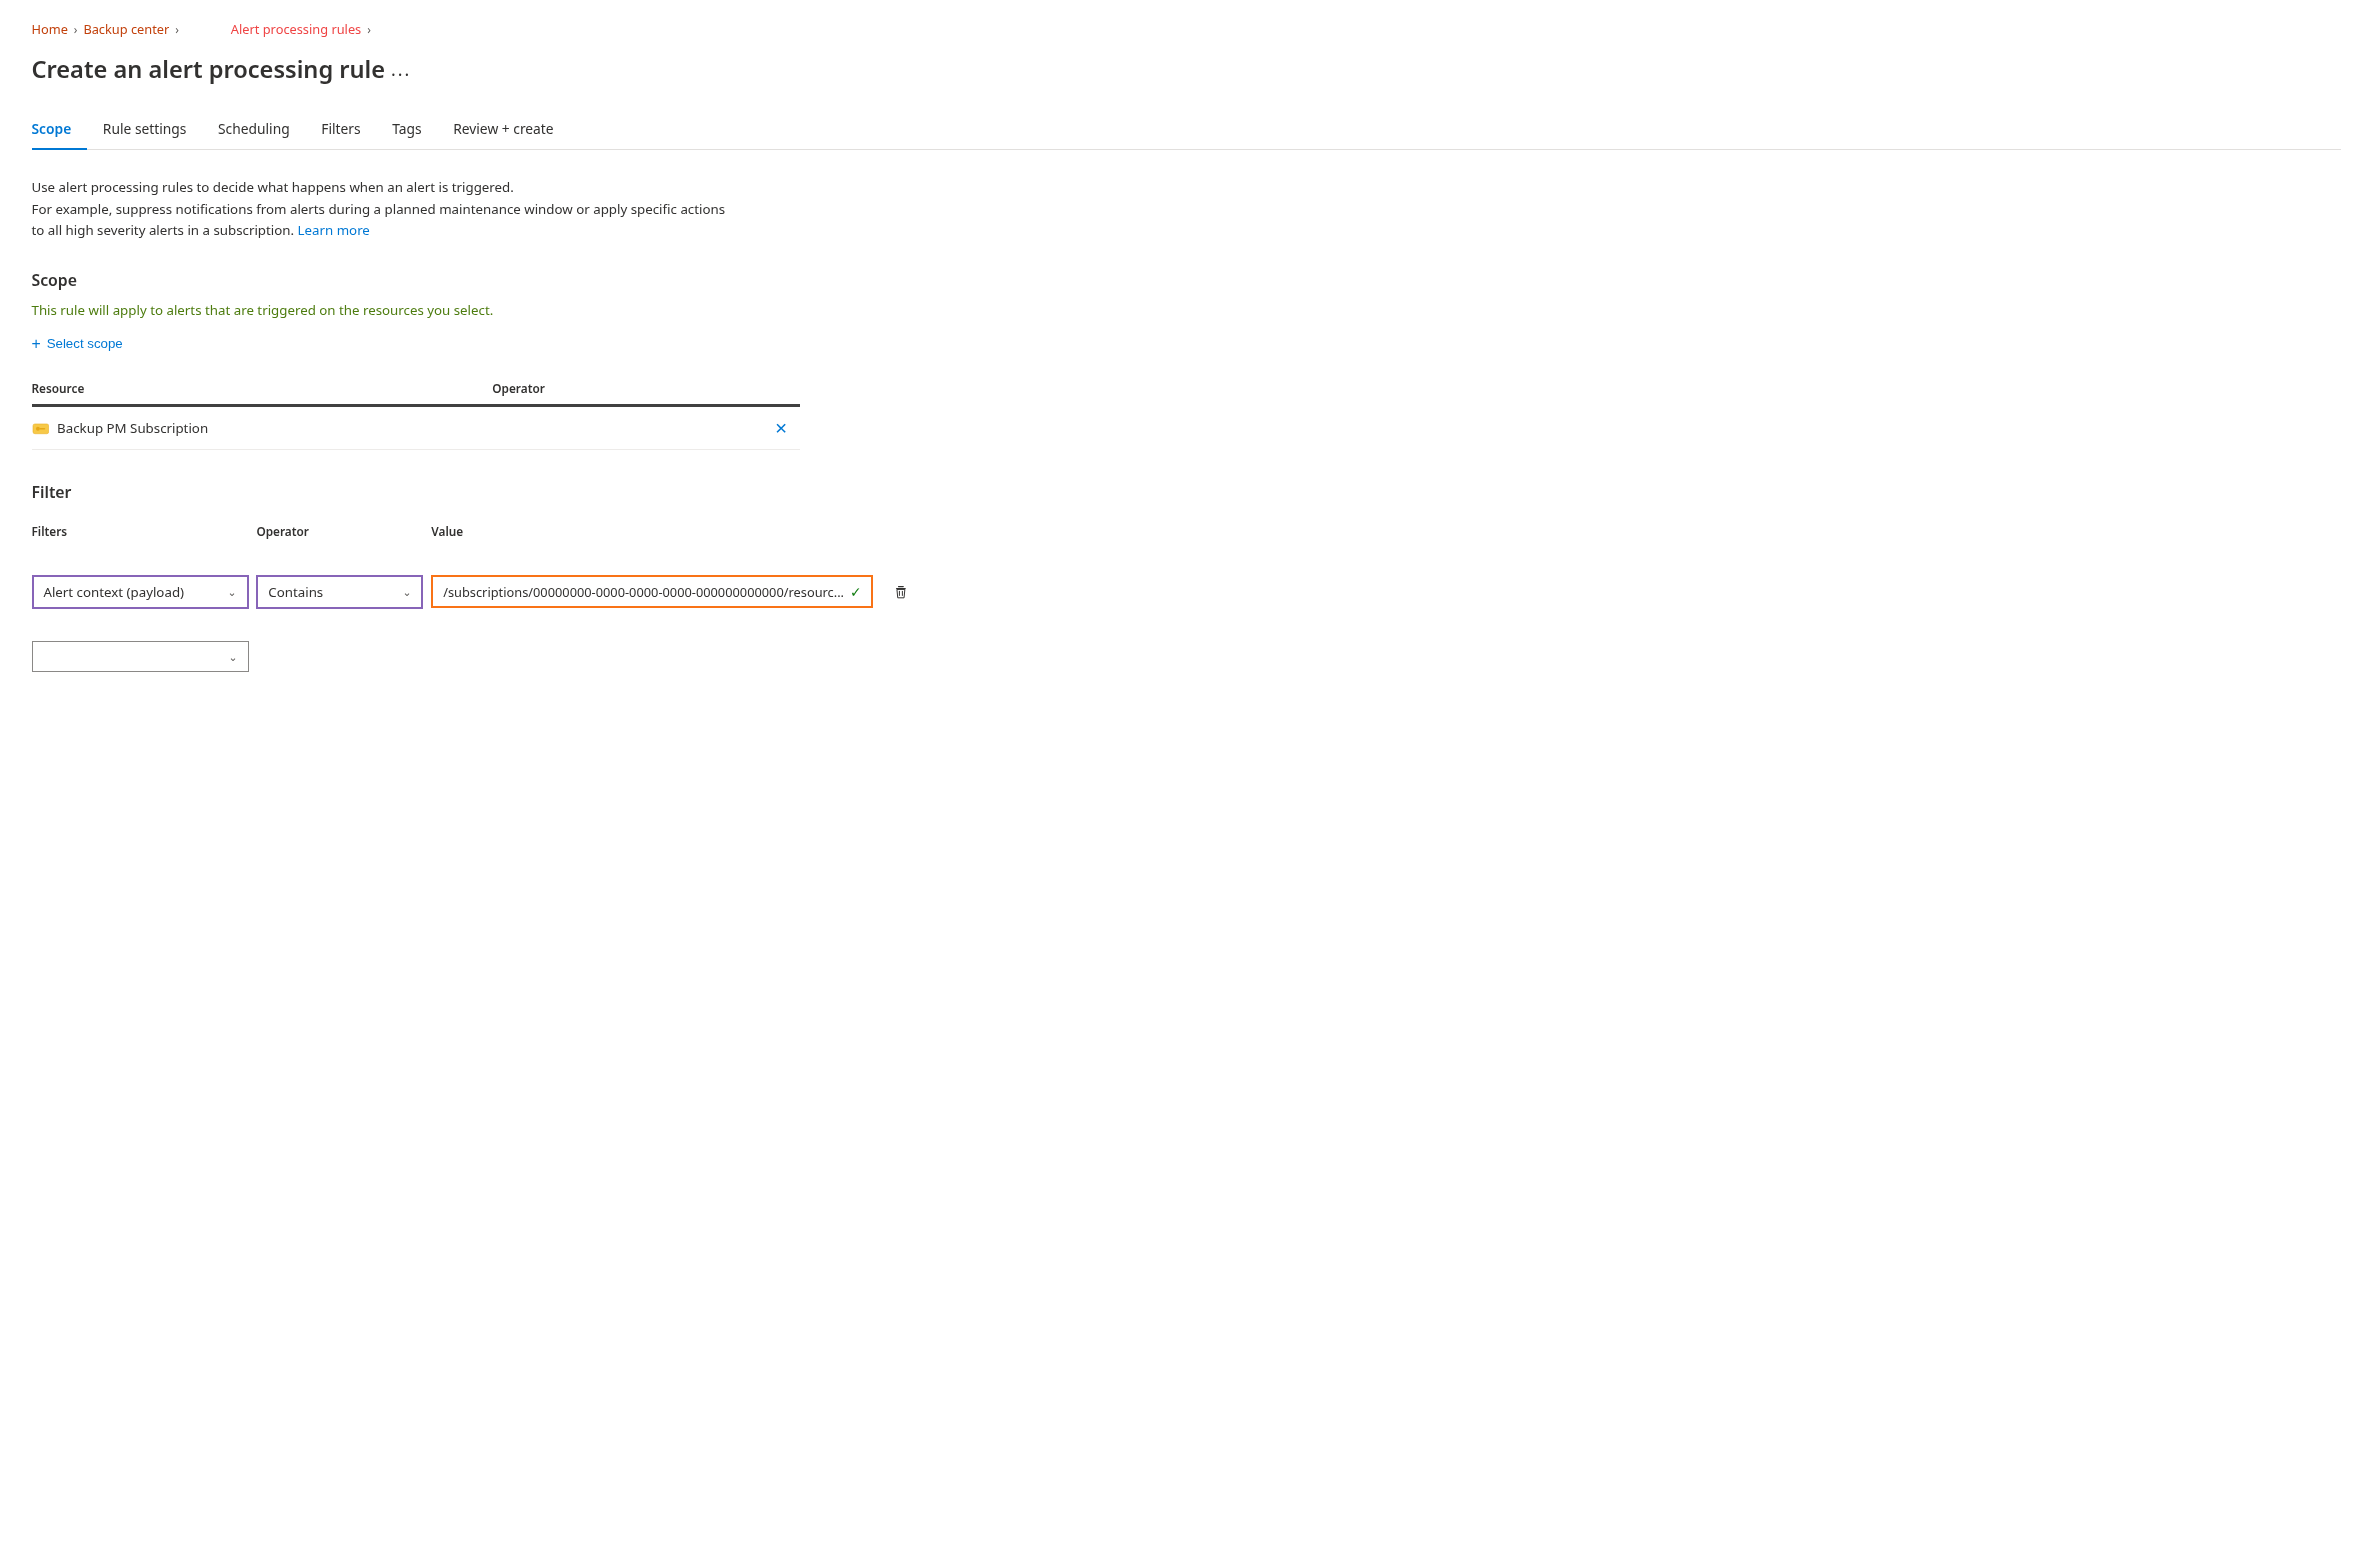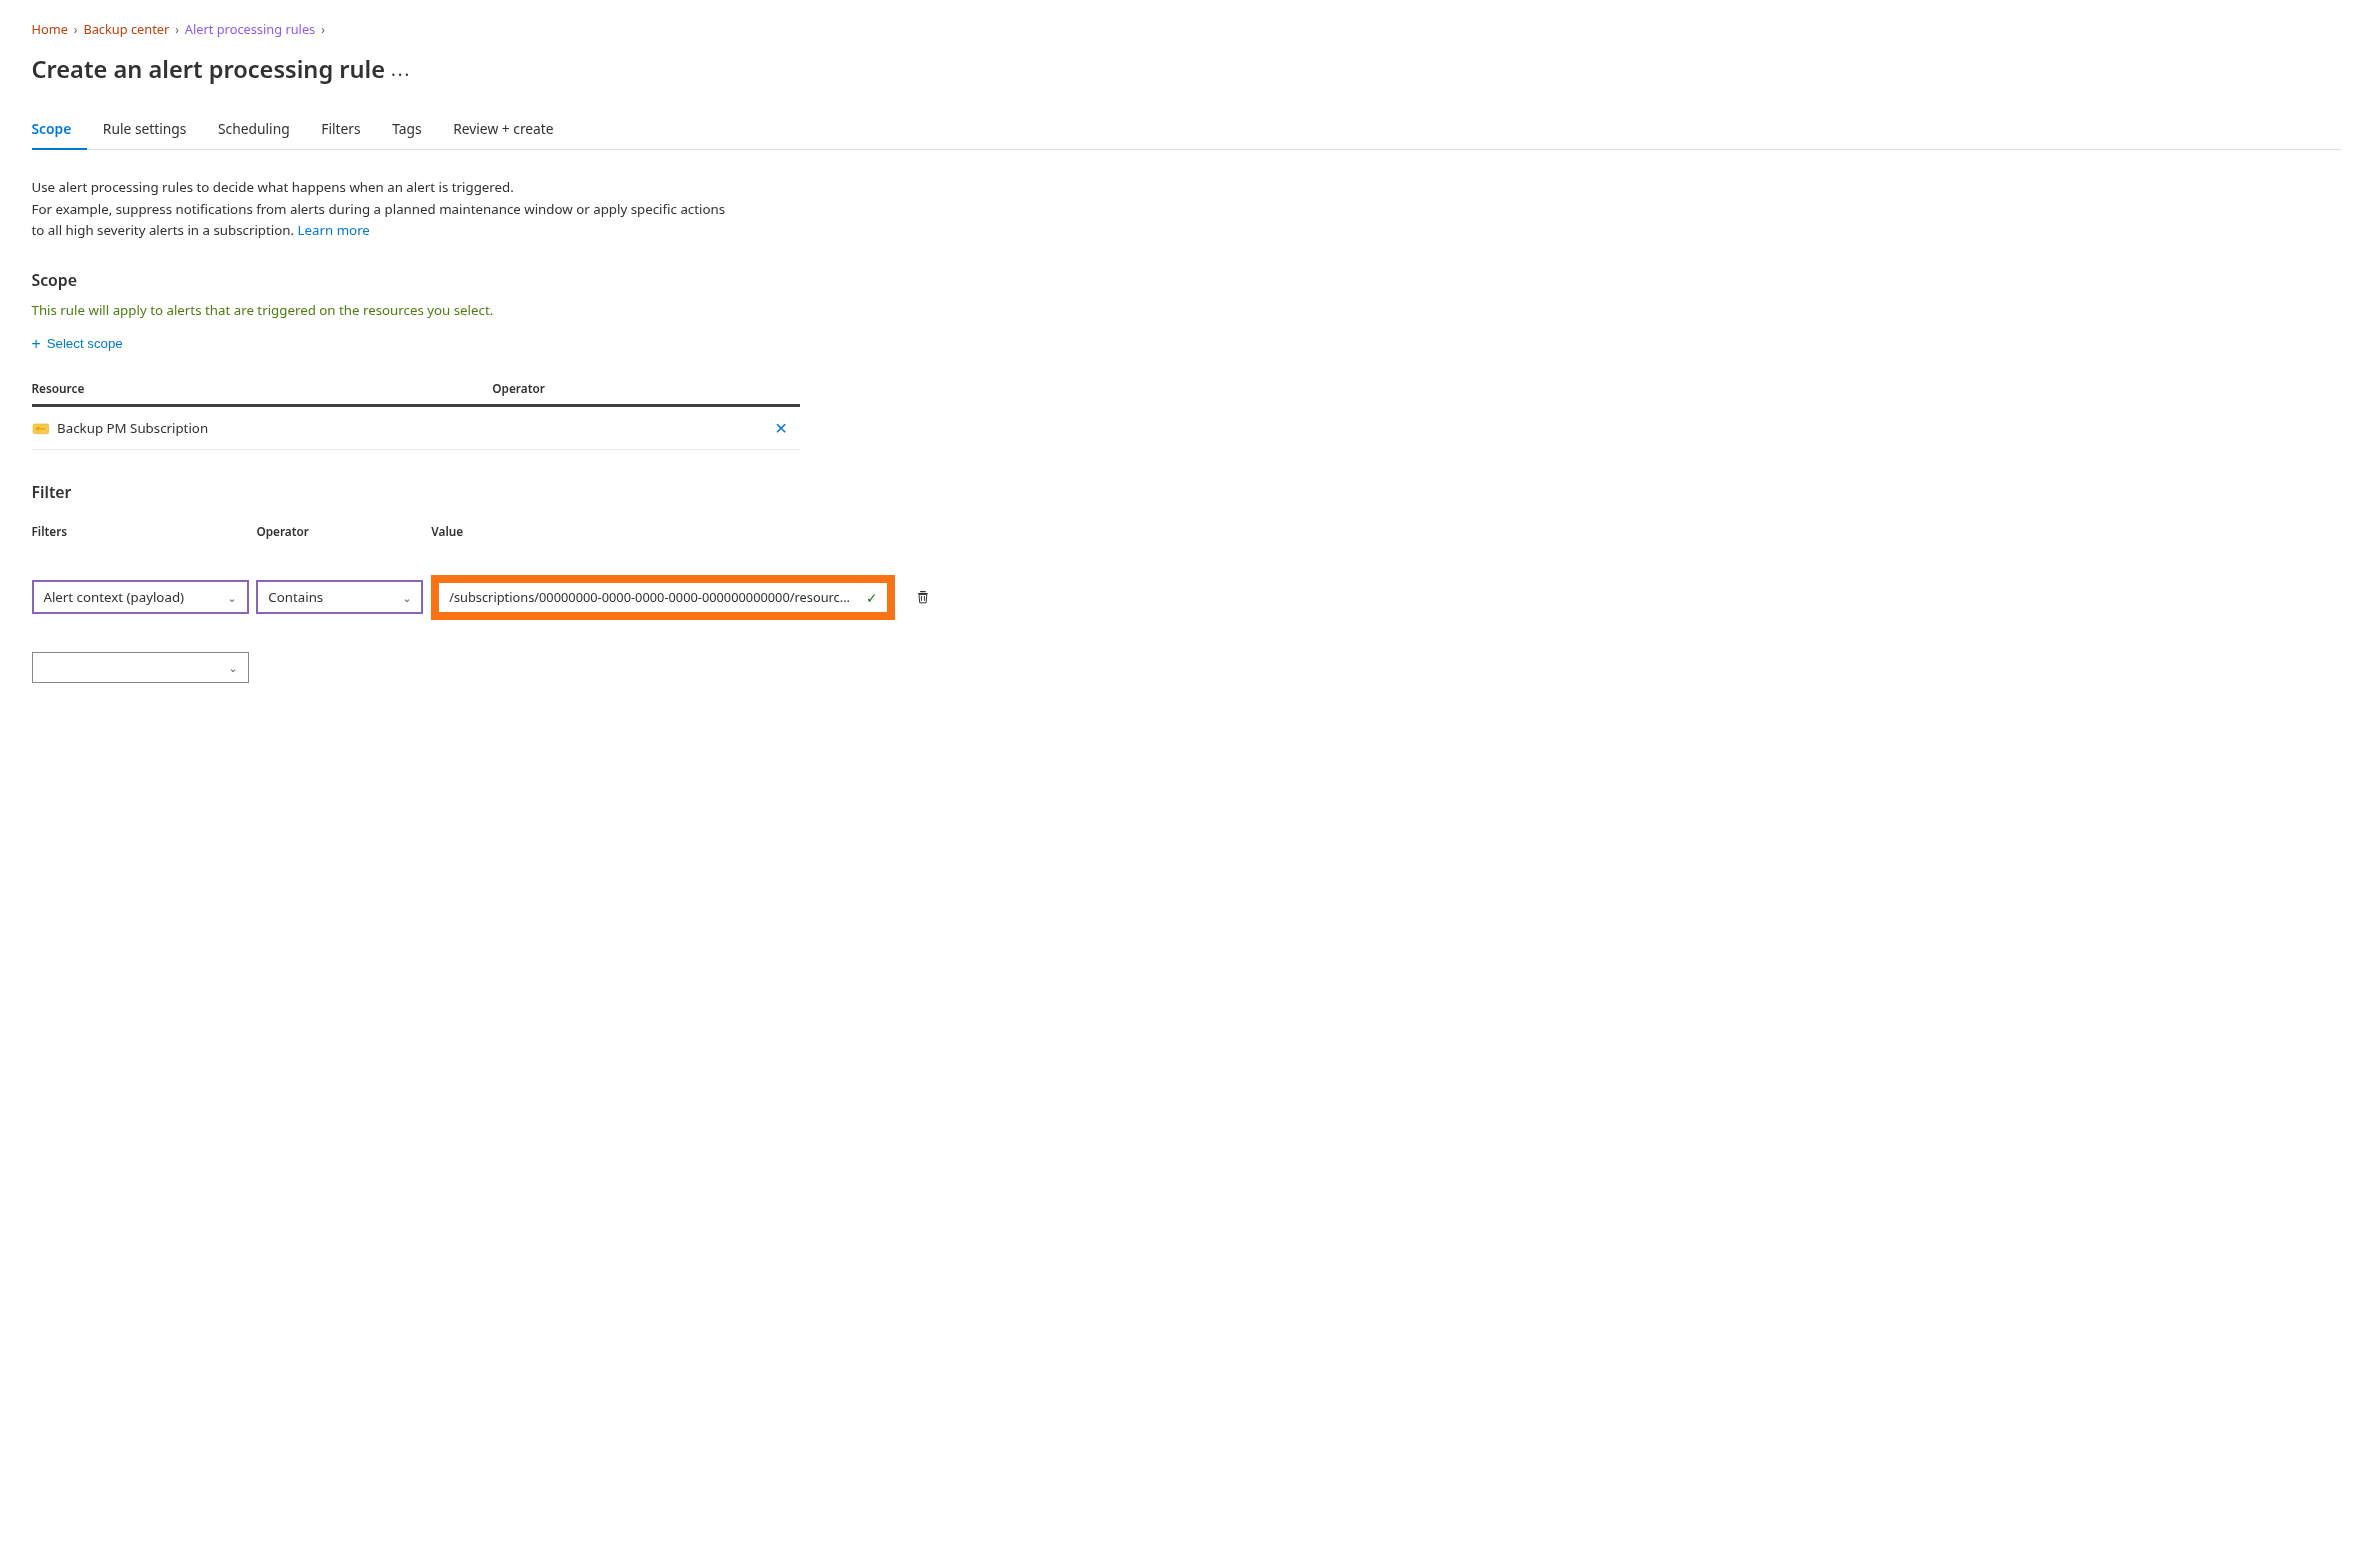--- a/index.html
+++ b/index.html
@@ -22,21 +22,22 @@
     .breadcrumb a {
       color: #c2410c;
       text-decoration: none;
       cursor: pointer;
     }
     .breadcrumb-sep {
       color: #605e5c;
       font-size: 11.8px;
     }
     .breadcrumb .last {
-      color: #8b5cf6;
+      color: #ef4444;
+      margin-left: 46px;
     }
 
     .page-header {
       display: flex;
       align-items: center;
       gap: 6px;
       margin-bottom: 23.6px;
     }
     .page-title {
       font-size: 23.6px;
@@ -199,27 +200,27 @@
     }
     .dropdown-arrow {
       font-size: 10.8px;
       color: #605e5c;
       margin-left: 7.9px;
     }
 
     .value-input {
       display: flex;
       align-items: center;
-      border: 8px solid #f97316;
+      border: 2px solid #f97316;
       padding: 4.9px 9.9px;
       font-size: 12.8px;
       color: #323130;
       background: #ffffff;
       min-height: 31.5px;
-      gap: 16px;
+      gap: 6px;
     }
     .value-text {
       flex: 1;
       color: #323130;
       font-size: 12.8px;
       overflow: hidden;
       text-overflow: ellipsis;
       white-space: nowrap;
     }
     .check-icon {

